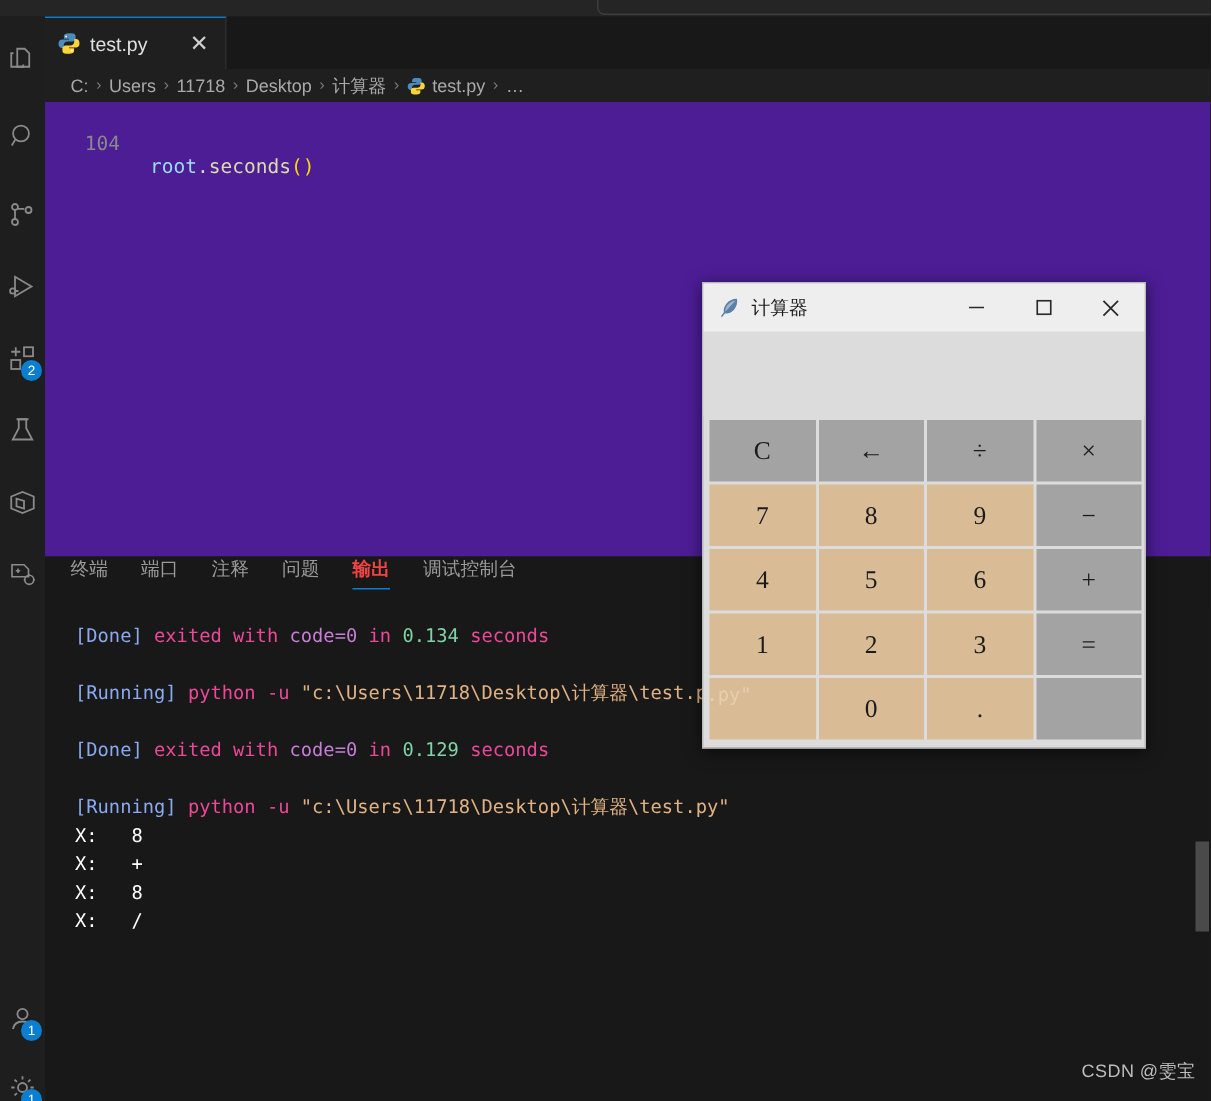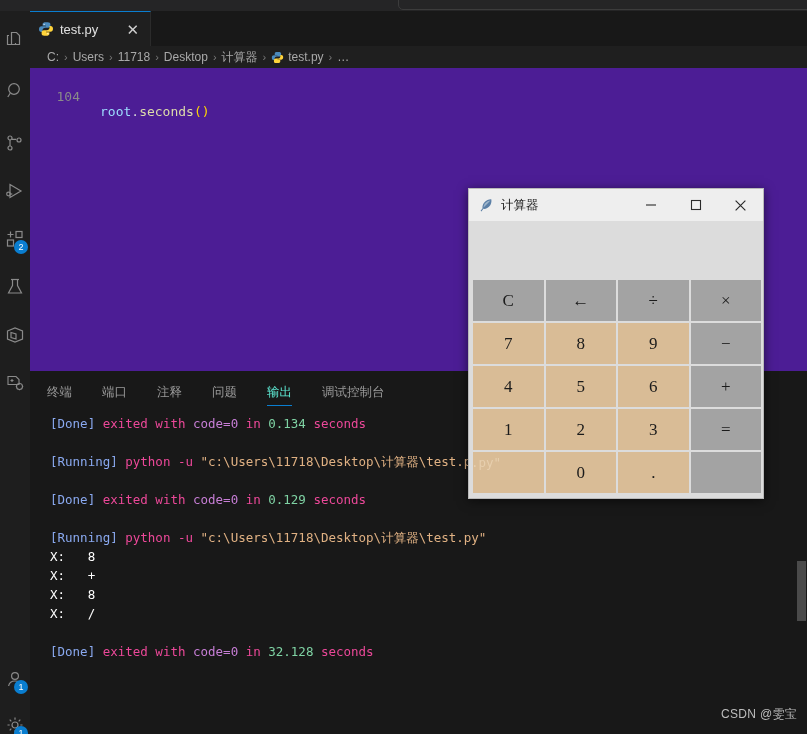--- a/index.html
+++ b/index.html
@@ -72,25 +72,25 @@
   .ln { position: absolute; left: 20px; width: 30px; text-align: right; color: #8a8a8a; }
   .ctxt { position: absolute; left: 70px; }
   .c-var { color: #9cdcfe; margin-top: 12px; }
   .c-dot { color: #d4d4d4; }
   .c-fn  { color: #dcdcaa; }
   .c-par { color: #ffd700; }
 
   
   .panel { position: absolute; left: 0; top: 360px; width: 777px; height: 363px; background: #181818; }
   .panel-tabs {
-    position: relative; height: 35px; display: flex; align-items: flex-end;
-    padding-left: 17px; gap: 30px;
+    position: relative; height: 35px; display: flex; align-items: flex-start;
+    padding-left: 17px; gap: 22px;
   }
   .ptab { font-size: 12.5px; color: #9a9a9a; position: relative; padding-bottom: 5px; }
-  .ptab.active { color: #5eead4; font-weight: normal; }
+  .ptab.active { color: #ef4444; font-weight: bold; }
   .ptab.active::after {
     content: ""; position: absolute; left: 0; right: 0; bottom: 0;
     height: 1.5px; background: #0a7ed0;
   }
 
   .console {
     position: absolute; left: 0; top: 35px; width: 777px; height: 328px;
     background: #181818; overflow: hidden;
     font-family: "DejaVu Sans Mono", monospace; font-size: 12.5px;
     padding: 10px 0 0 20px;
@@ -313,21 +313,20 @@
           <div class="cline"><span class="tok-tag">[Running]</span><span class="tok-dim"> python -u </span><span class="tok-path">"c:\Users\11718\Desktop\计算器\test.py"</span></div>
           <div class="cline blank">&nbsp;</div>
           <div class="cline"><span class="tok-tag">[Done]</span><span class="tok-dim"> exited with </span><span class="tok-code">code=0</span><span class="tok-dim"> in </span><span class="tok-num">0.129</span><span class="tok-dim"> seconds</span></div>
           <div class="cline blank">&nbsp;</div>
           <div class="cline"><span class="tok-tag">[Running]</span><span class="tok-dim"> python -u </span><span class="tok-path">"c:\Users\11718\Desktop\计算器\test.py"</span></div>
           <div class="cline"><span class="tok-white">X:   8</span></div>
           <div class="cline"><span class="tok-white">X:   +</span></div>
           <div class="cline"><span class="tok-white">X:   8</span></div>
           <div class="cline"><span class="tok-white">X:   /</span></div>
           <div class="cline blank">&nbsp;</div>
-          <div class="cline"><span class="tok-tag">[Done]</span><span class="tok-dim"> exited with </span><span class="tok-code">code=0</span><span class="tok-dim"> in </span><span class="tok-num">32.128</span><span class="tok-dim"> seconds</span></div>
           <div class="cline blank">&nbsp;</div>
         </div>
       <div class="console-scrollbar">
         <div class="thumb"></div>
       </div>
     </div>
   </div>
 
   <div class="calc">
     <div class="calc-title">

